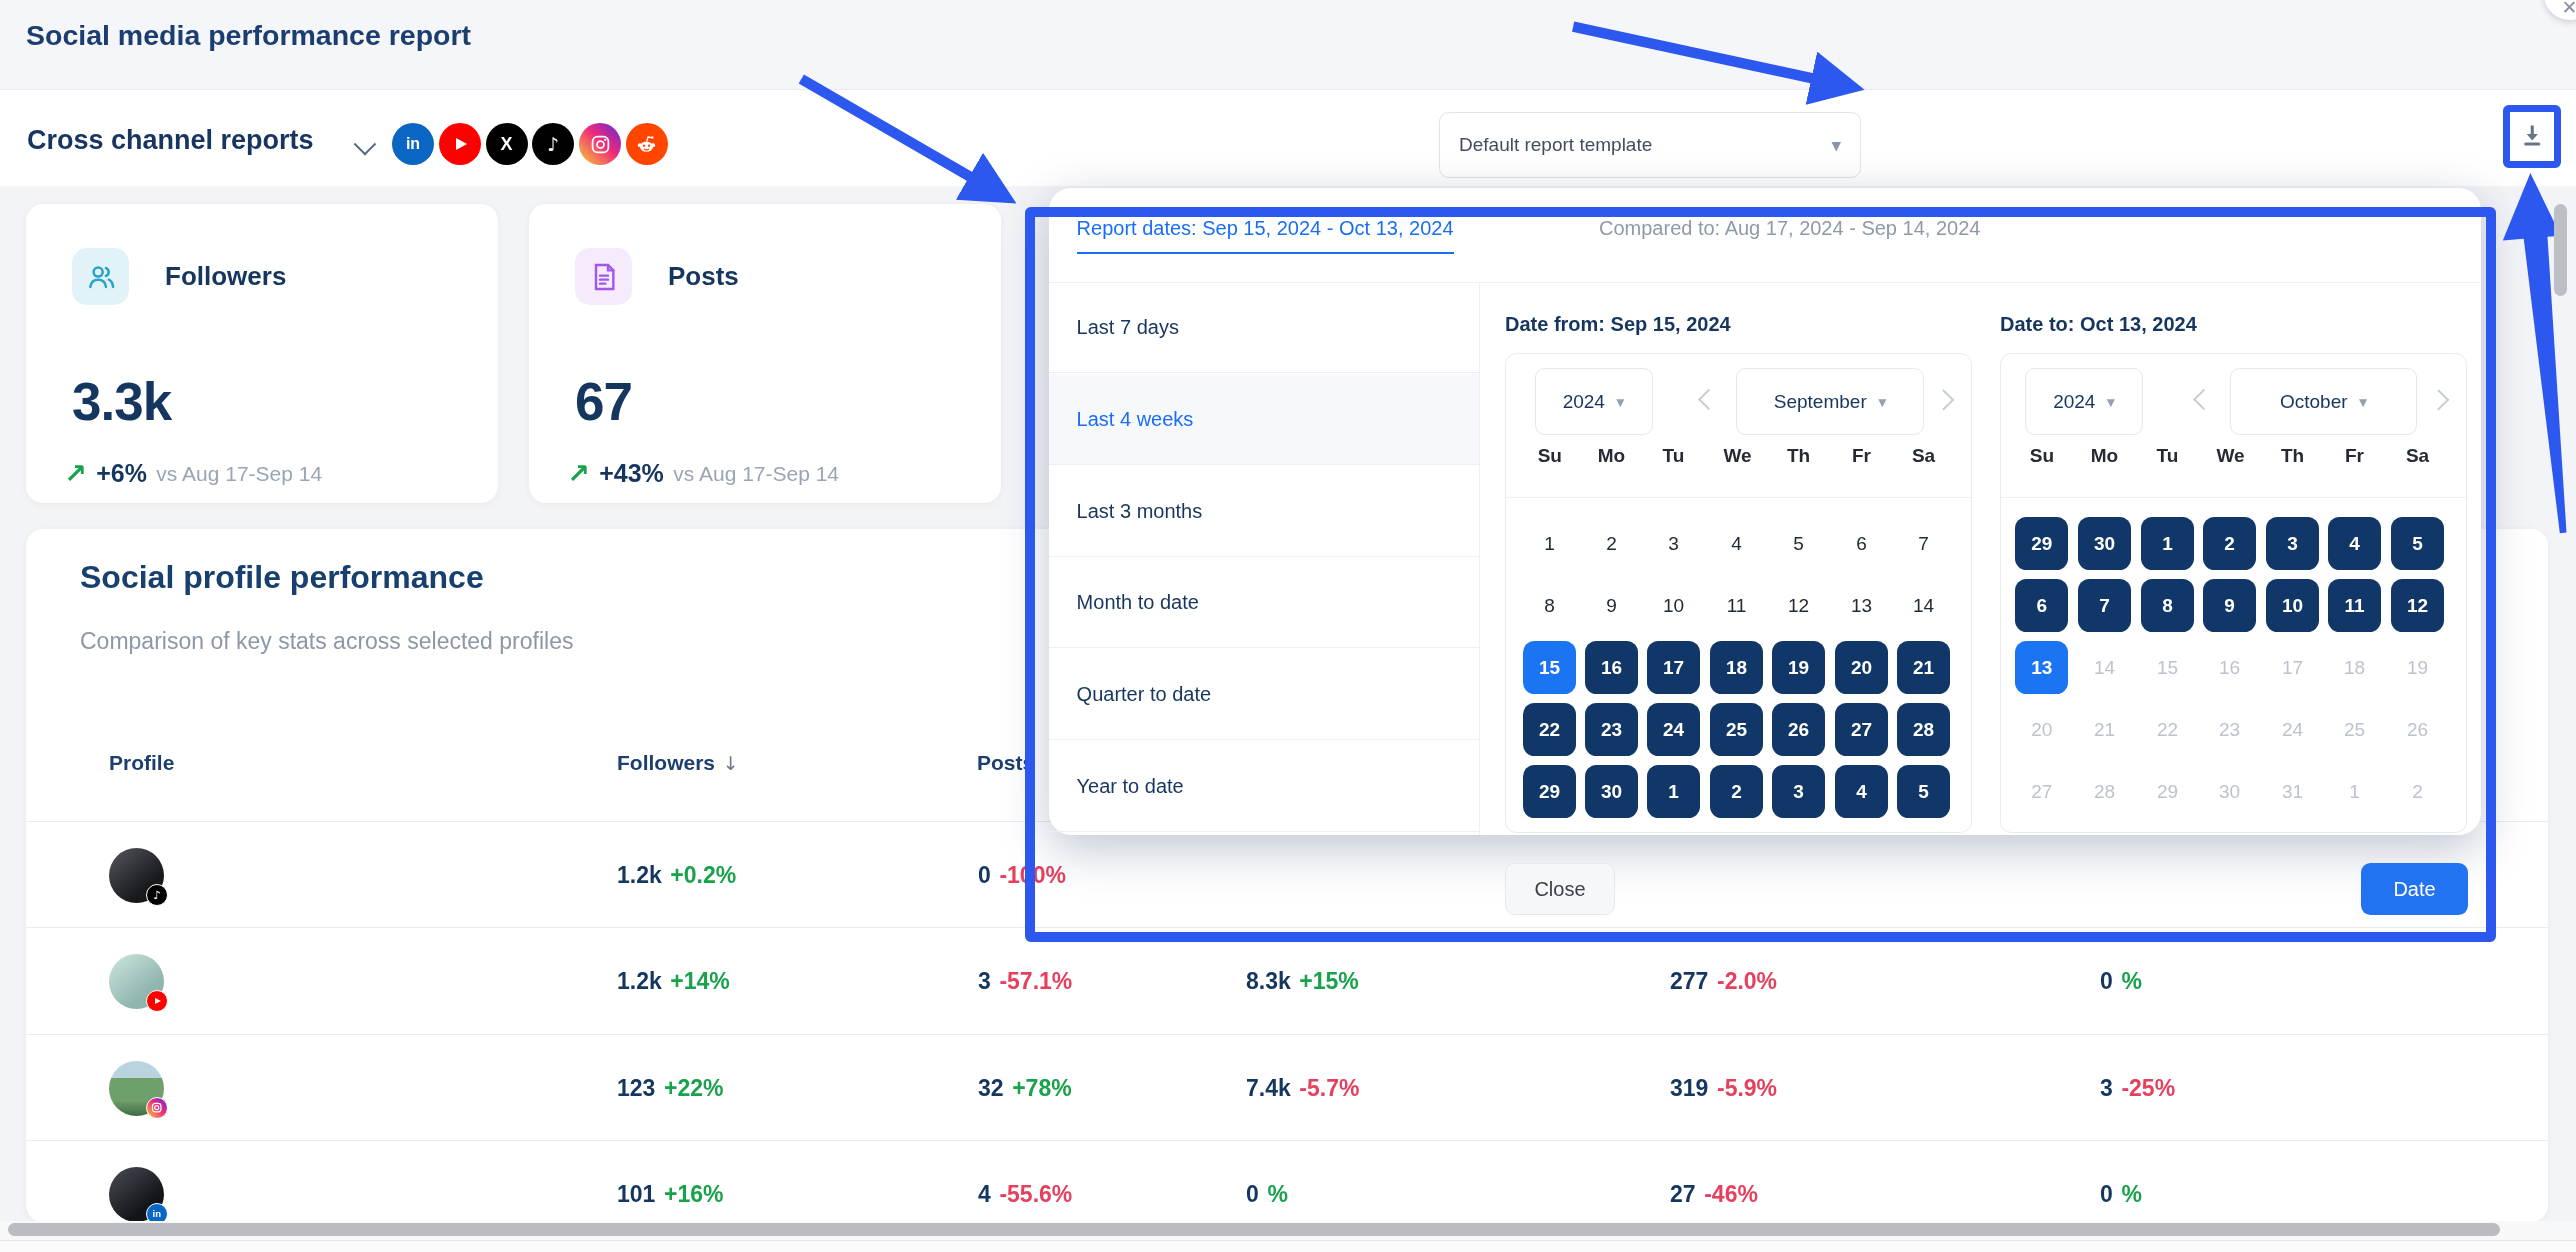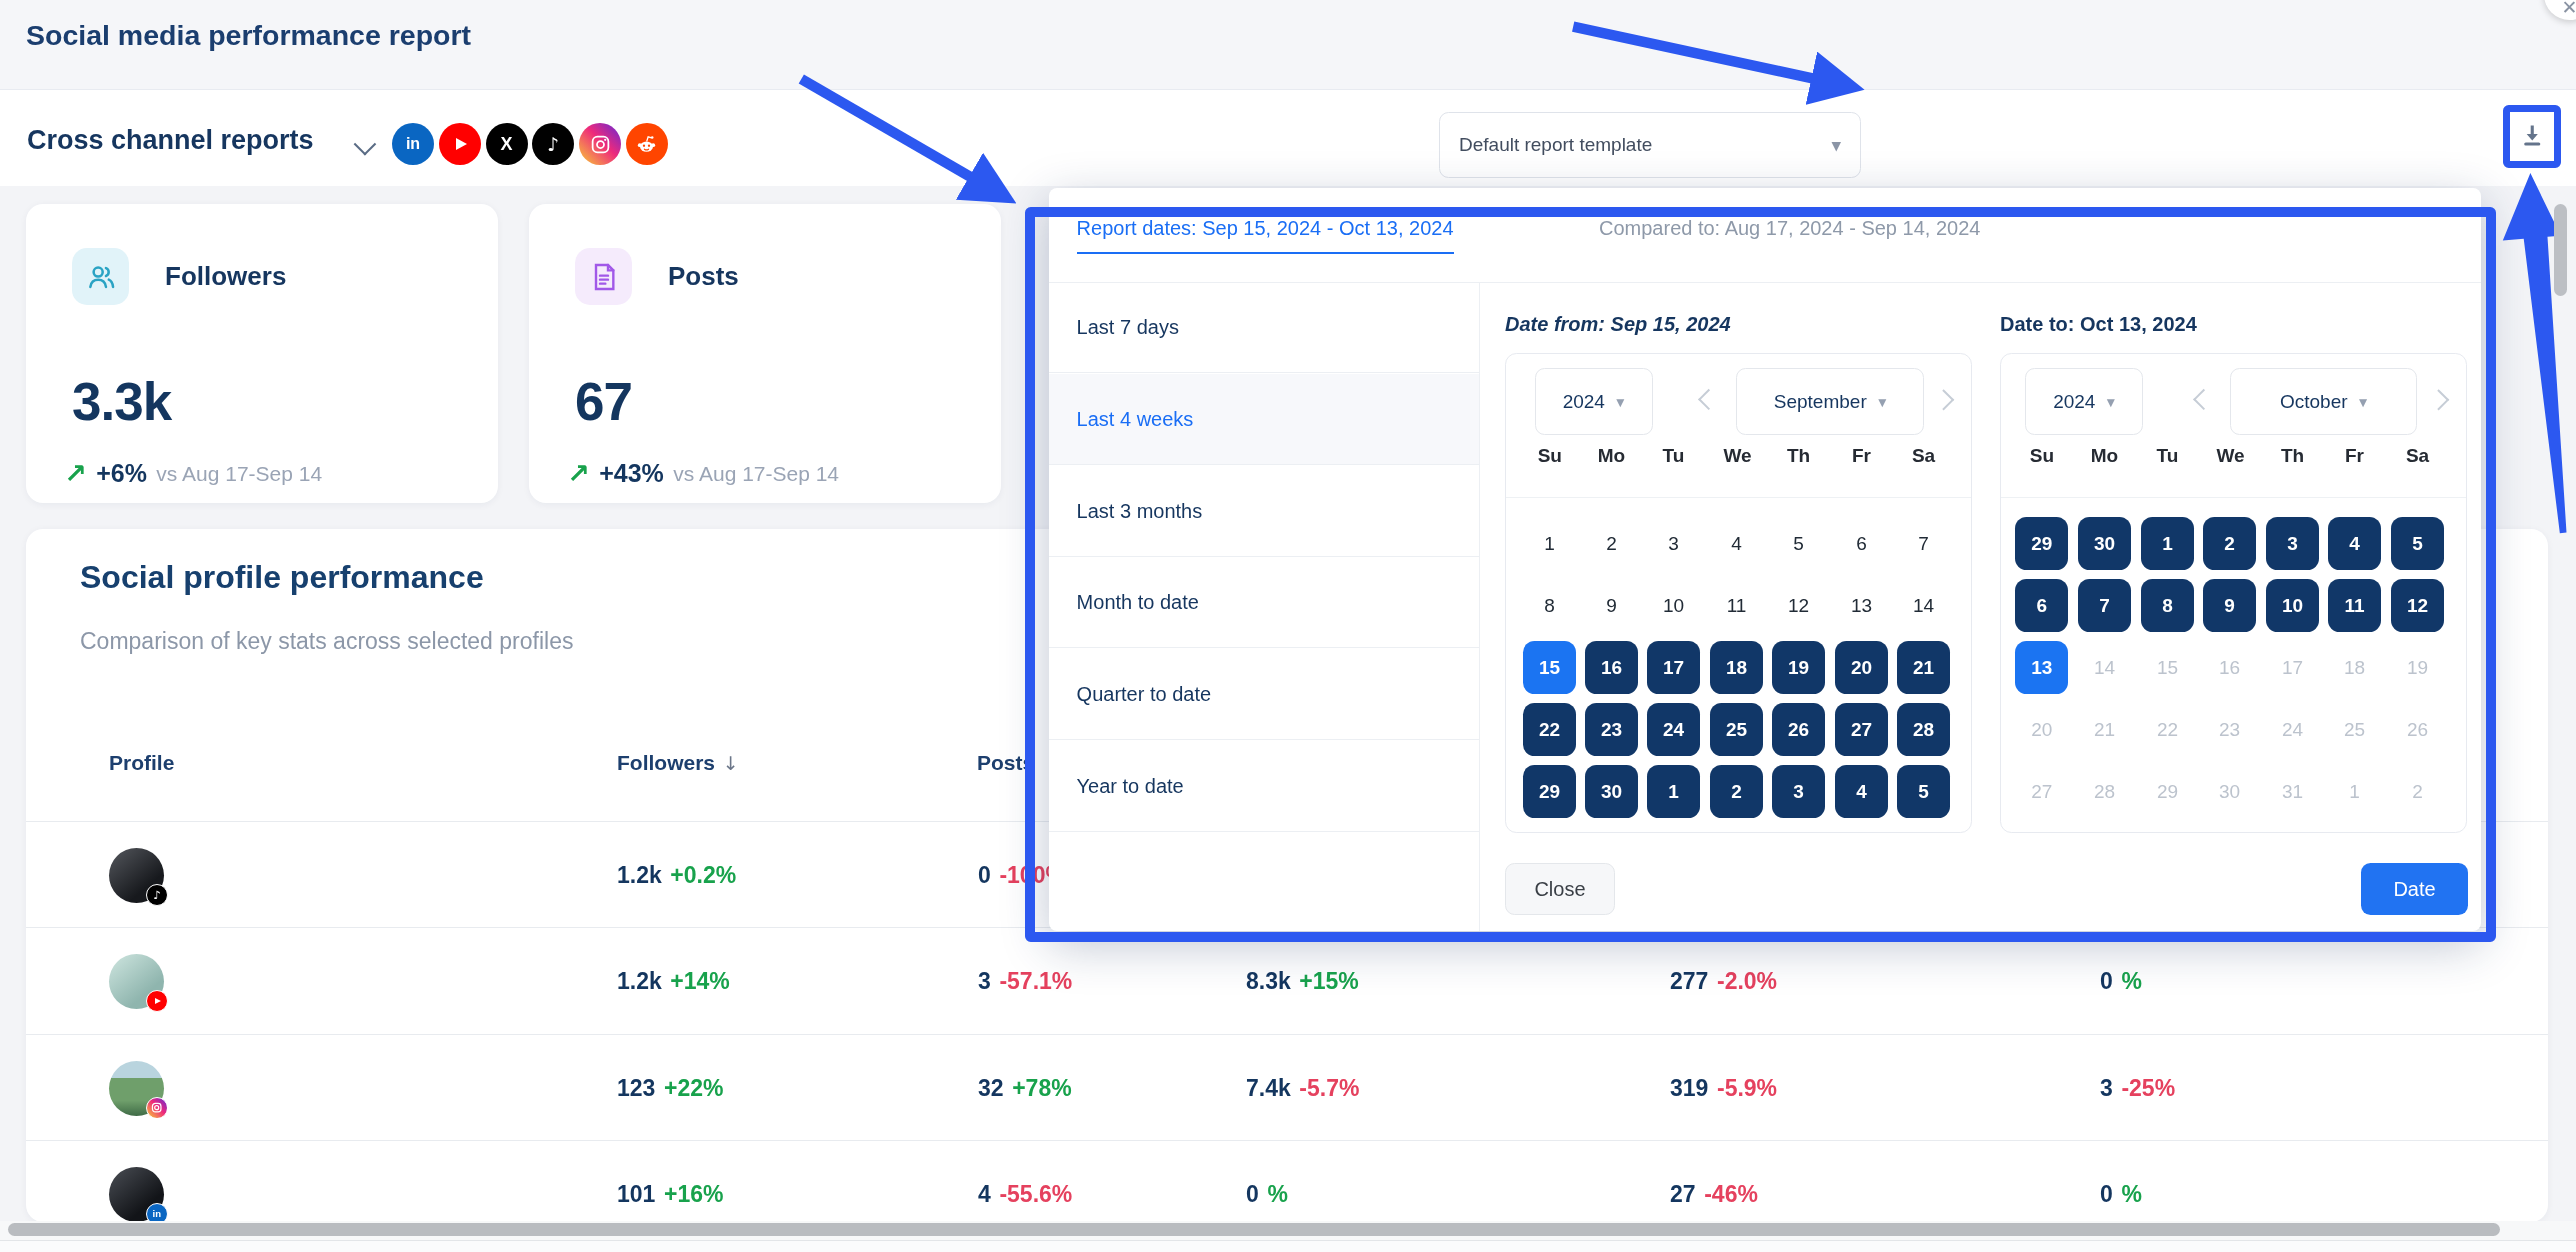--- a/index.html
+++ b/index.html
@@ -59,21 +59,21 @@
   .b-instagram{background:linear-gradient(45deg,#f9ce34,#ee2a7b 55%,#6228d7);font-size:10.5px;}
   .b-linkedin{background:#0a66c2;font-size:9.5px;font-weight:bold;}
 
   
   .htrack{position:absolute;left:0;top:1221px;width:2576px;height:19px;background:#f7f8f9;}
   .hthumb{position:absolute;left:7.6px;top:1223px;width:2492px;height:13.3px;background:#b9bcc0;border-radius:6.7px;}
   .bottom-strip{position:absolute;left:0;top:1240px;width:2576px;height:13.3px;background:#fbfbfc;border-top:1px solid #e3e5e8;}
   .vthumb{position:absolute;left:2554px;top:204px;width:13.3px;height:92px;background:#bcbfc4;border-radius:6.7px;z-index:55;}
 
   
-  .modal{position:absolute;left:1049px;top:188px;width:1432px;height:743px;background:#fff;border-radius:8px;box-shadow:0 13.3px 48px rgba(25,45,95,.28);z-index:40;}
+  .modal{position:absolute;left:1049px;top:188px;width:1432px;height:647px;background:#fff;border-radius:22px;box-shadow:0 13.3px 48px rgba(25,45,95,.28);z-index:40;}
   .tab-report{position:absolute;left:27.6px;top:28.5px;font-size:20px;color:#1a6ef5;padding-bottom:12.4px;border-bottom:2.9px solid #1a6ef5;}
   .tab-compared{position:absolute;left:550px;top:28.5px;font-size:20px;color:#8e99a9;}
   .m-hdiv{position:absolute;left:0;top:94px;width:1432px;height:1px;background:#eceff3;}
   .m-vdiv{position:absolute;left:430px;top:94px;width:1px;bottom:0;background:#eceff3;}
   .preset{position:absolute;left:0;width:430px;height:91px;border-bottom:1px solid #eceff3;display:flex;align-items:center;padding-left:27.6px;box-sizing:border-box;font-size:20px;color:#16365f;}
   .preset.sel{background:#f7f8fb;color:#1a6ef5;}
   .cal-label{position:absolute;top:125px;font-size:20px;font-weight:bold;color:#16365f;}
   .cal-card{position:absolute;top:165px;width:465px;height:478px;border:1px solid #e7eaf0;border-radius:11.4px;background:#fff;}
   .pill{position:absolute;top:14.3px;height:67px;border:1px solid #e4e7ec;border-radius:9.5px;display:flex;align-items:center;justify-content:center;gap:11.4px;font-size:19px;color:#16365f;box-sizing:border-box;background:#fff;}
   .pill .caret{font-size:10.5px;color:#95a0b1;}
@@ -309,21 +309,21 @@
     <div class="m-vdiv"></div>
     <div id="presets">
         <div class="preset" style="top: 94px;">Last 7 days</div>
         <div class="preset sel" style="top: 186px;">Last 4 weeks</div>
         <div class="preset" style="top: 278px;">Last 3 months</div>
         <div class="preset" style="top: 369px;">Month to date</div>
         <div class="preset" style="top: 461px;">Quarter to date</div>
         <div class="preset" style="top: 553px;">Year to date</div>
       </div>
 
-    <div class="cal-label" style="left:456px;font-style:italic;">Date from: Sep 15, 2024</div>
+    <div class="cal-label" style="left:456px;">Date from: Sep 15, 2024</div>
     <div class="cal-card" style="left:456px;" id="cal1">
       <div class="pill" style="left:28.5px;width:118px;">
         <span>2024</span>
           <span class="caret glyph">▼</span>
       </div>
       <div class="chv l" style="left:195px;"></div>
       <div class="pill" style="left:230px;width:188px;">
         <span>September</span>
           <span class="caret glyph">▼</span>
       </div>

